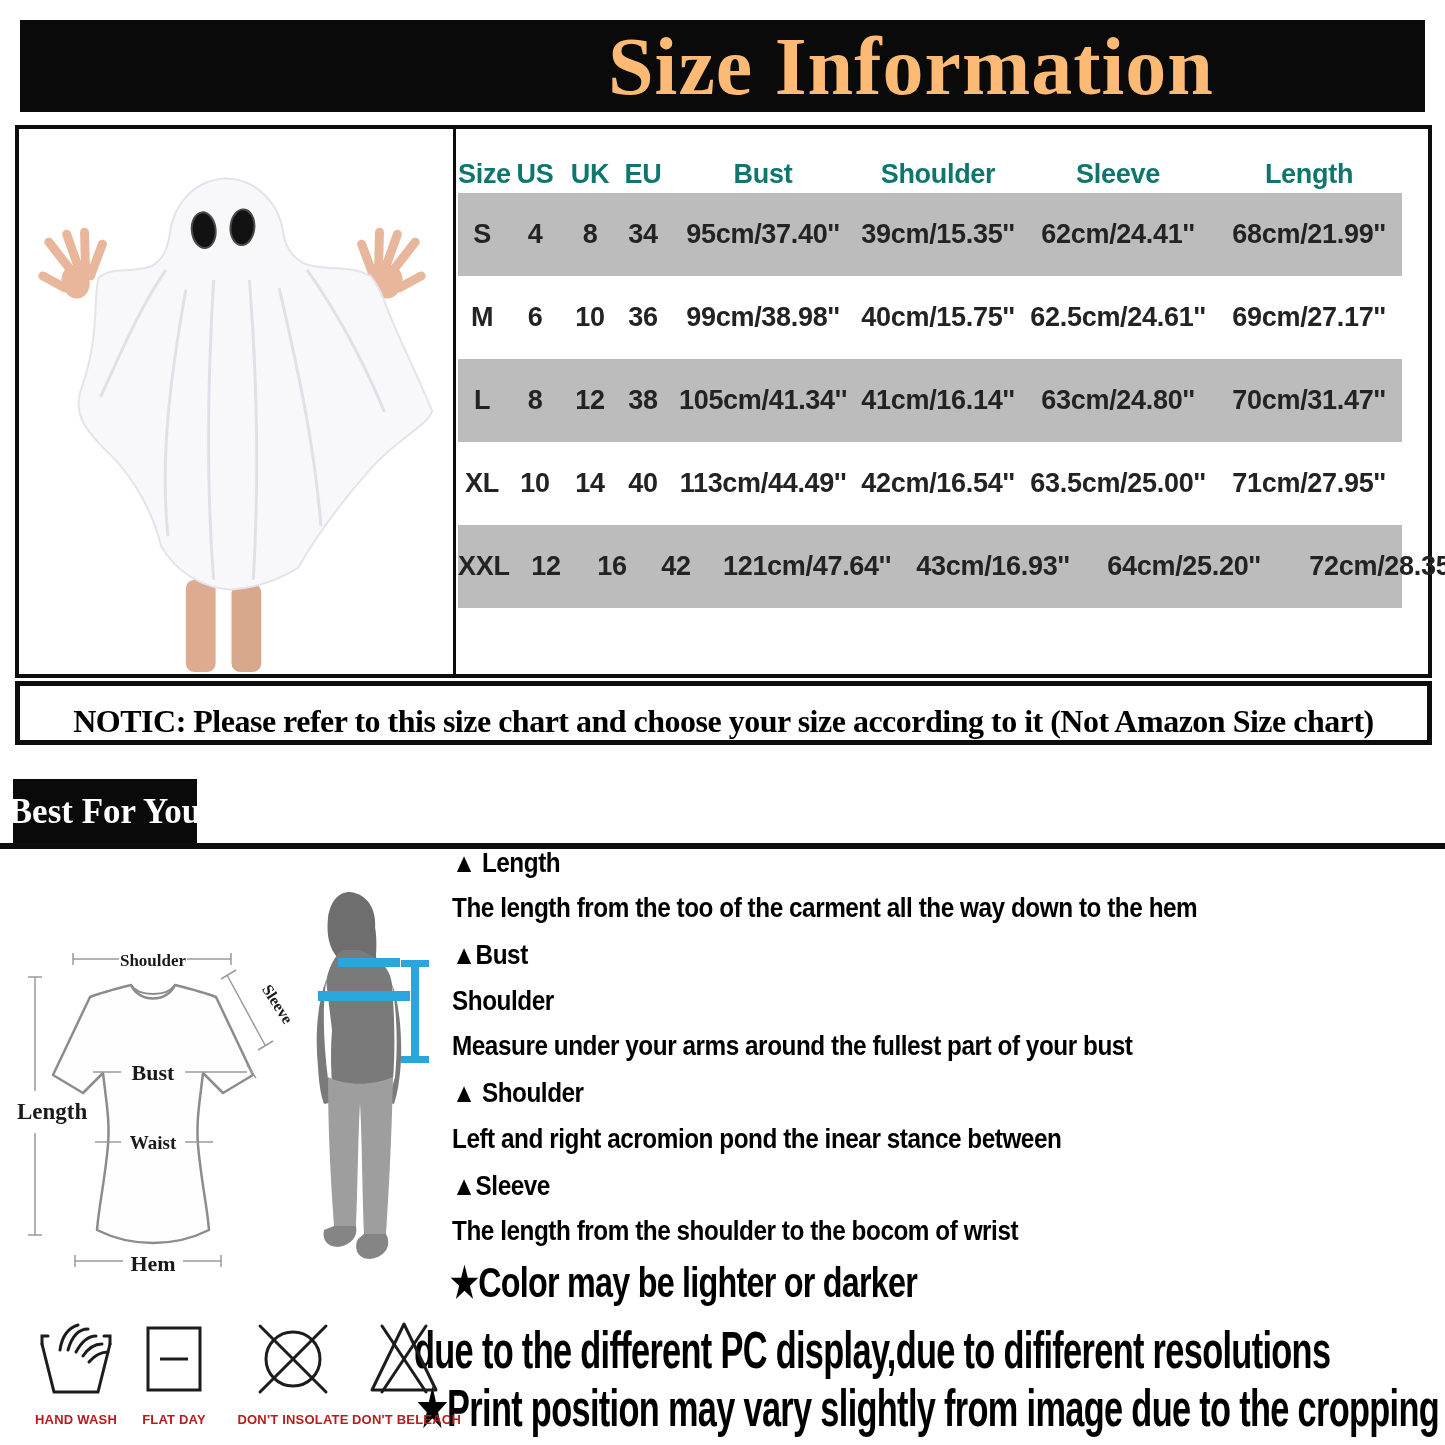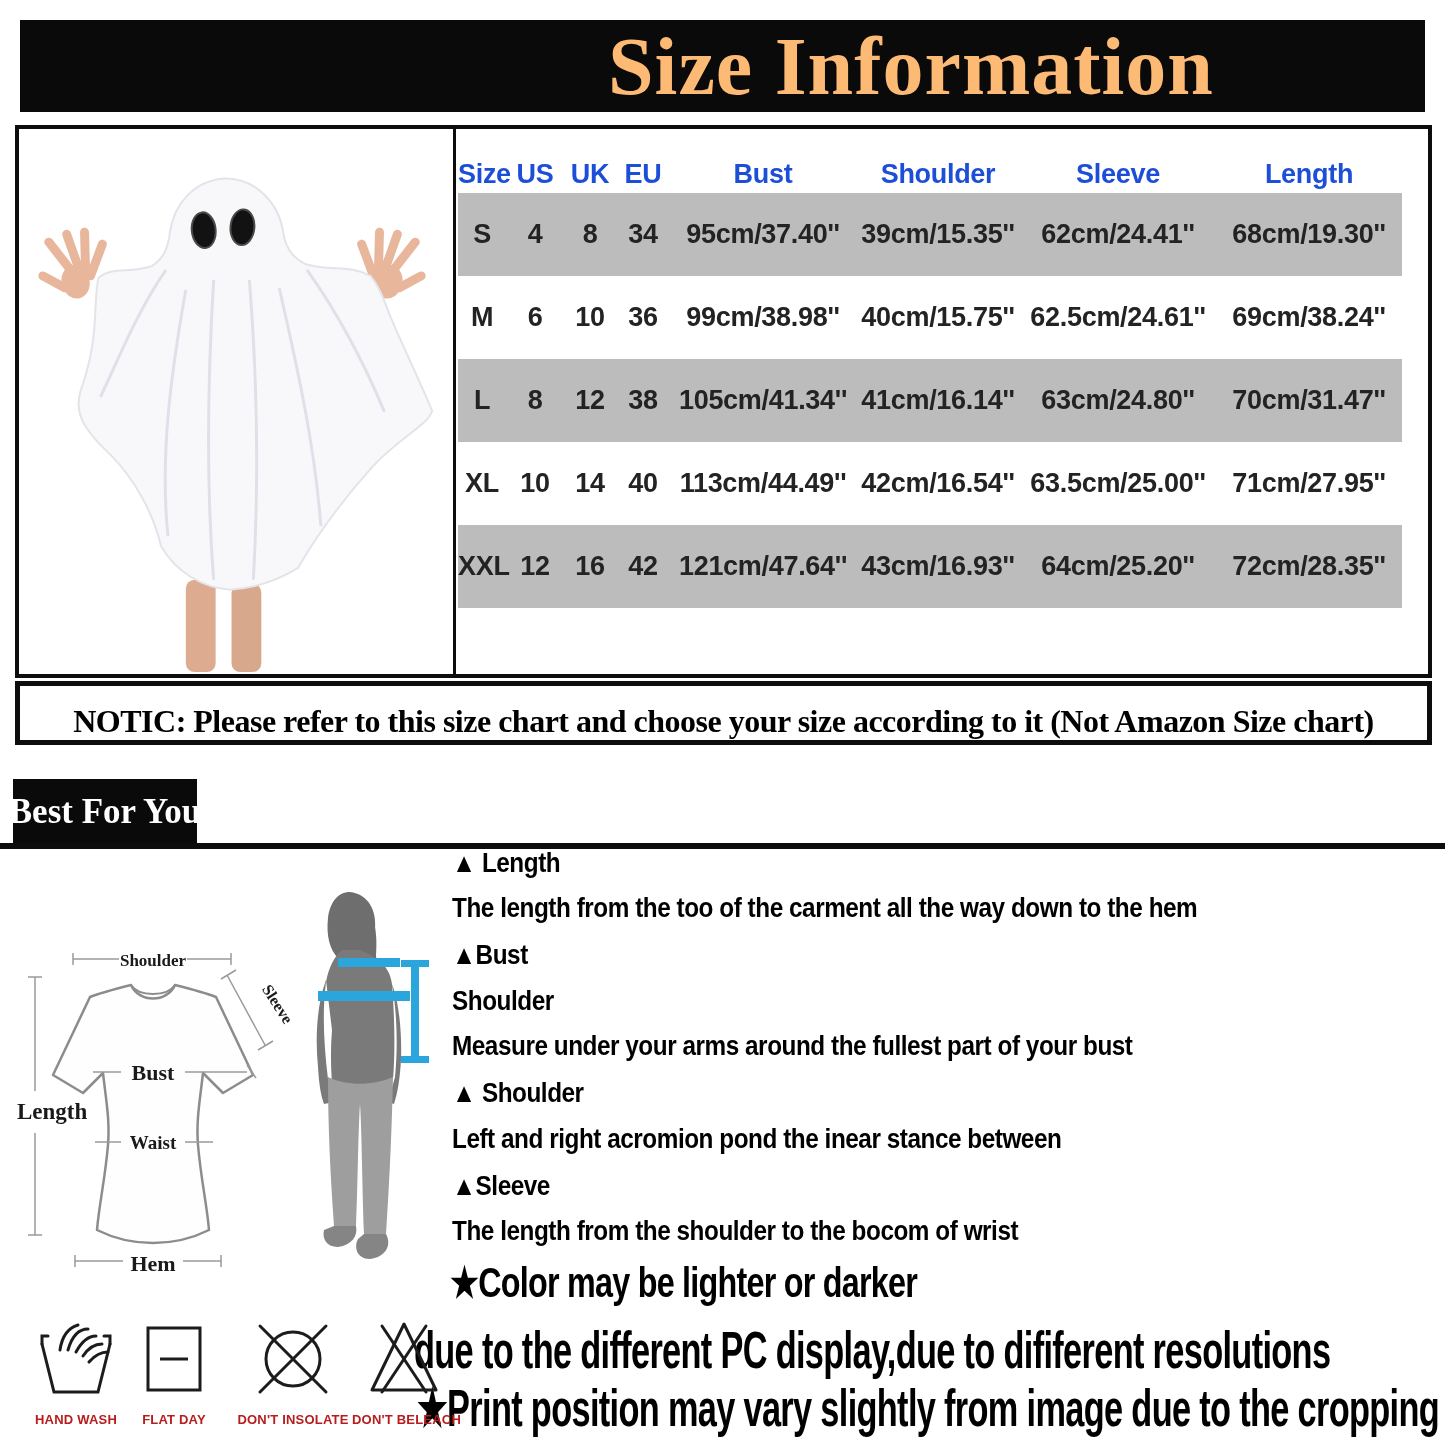--- a/index.html
+++ b/index.html
@@ -20,21 +20,21 @@
   .table-area { flex:1; position:relative; }
 
   .t-grid { position:absolute; left:2px; width:944px; display:grid;
             grid-template-columns:48px 58px 52px 54px 186px 164px 196px 186px;
             align-items:center; }
   .t-header { top:24px; height:42px; }
   .t-row { height:83px; }
   .t-row.stripe { background:#bcbcbc; }
   .cell { text-align:center; white-space:nowrap; font-weight:bold; font-size:27px;
           color:#232323; letter-spacing:-0.3px; }
-  .t-header .cell { color:#1d4ed8; }
+  .t-header .cell { color:#0f766e; }
 
   
   .notice-strip { left:15px; top:681px; width:1417px; height:64px; border:5px solid #0d0d0d;
                   display:flex; align-items:flex-end; justify-content:center; background:#fff; }
   .notice-text { font-family:"Liberation Serif", serif; font-weight:bold; font-size:32px;
                  white-space:nowrap; letter-spacing:-0.5px; color:#000; }
 
   
   .bfy { left:13px; top:779px; width:184px; height:65px; background:#0a0a0a;
          display:flex; align-items:center; justify-content:center; }
@@ -126,32 +126,32 @@
     </div>
 
     <div class="t-grid t-row stripe" style="top:64px;">
       <div class="cell">S</div>
       <div class="cell">4</div>
       <div class="cell">8</div>
       <div class="cell">34</div>
       <div class="cell">95cm/37.40''</div>
       <div class="cell">39cm/15.35''</div>
       <div class="cell">62cm/24.41''</div>
-      <div class="cell">68cm/19.30''</div>
+      <div class="cell">68cm/21.99''</div>
     </div>
 
     <div class="t-grid t-row" style="top:147px;">
       <div class="cell">M</div>
       <div class="cell">6</div>
       <div class="cell">10</div>
       <div class="cell">36</div>
       <div class="cell">99cm/38.98''</div>
       <div class="cell">40cm/15.75''</div>
       <div class="cell">62.5cm/24.61''</div>
-      <div class="cell">69cm/38.24''</div>
+      <div class="cell">69cm/27.17''</div>
     </div>
 
     <div class="t-grid t-row stripe" style="top:230px;">
       <div class="cell">L</div>
       <div class="cell">8</div>
       <div class="cell">12</div>
       <div class="cell">38</div>
       <div class="cell">105cm/41.34''</div>
       <div class="cell">41cm/16.14''</div>
       <div class="cell">63cm/24.80''</div>
@@ -162,21 +162,21 @@
       <div class="cell">XL</div>
       <div class="cell">10</div>
       <div class="cell">14</div>
       <div class="cell">40</div>
       <div class="cell">113cm/44.49''</div>
       <div class="cell">42cm/16.54''</div>
       <div class="cell">63.5cm/25.00''</div>
       <div class="cell">71cm/27.95''</div>
     </div>
 
-    <div class="t-grid t-row stripe" style="top:396px;">
+    <div class="t-grid t-row stripe" style="top:396px;gap:11px;">
       <div class="cell">XXL</div>
       <div class="cell">12</div>
       <div class="cell">16</div>
       <div class="cell">42</div>
       <div class="cell">121cm/47.64''</div>
       <div class="cell">43cm/16.93''</div>
       <div class="cell">64cm/25.20''</div>
       <div class="cell">72cm/28.35''</div>
     </div>
   </div>

